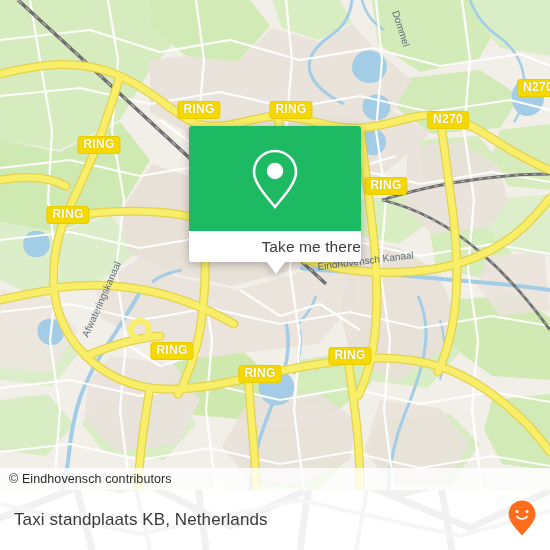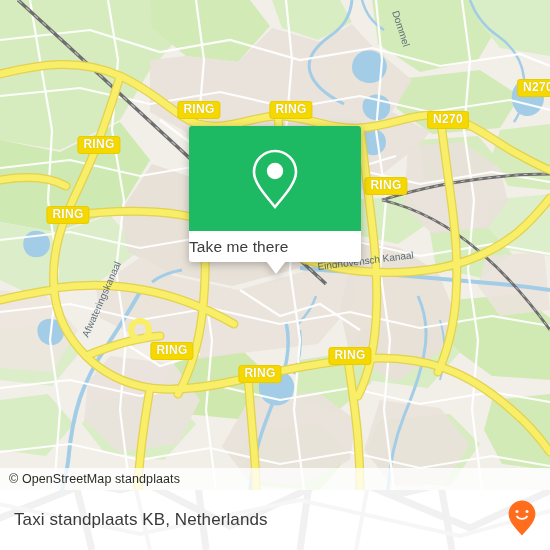--- a/index.html
+++ b/index.html
@@ -32,21 +32,21 @@
   }
   .callout-green{
     position:absolute;left:0;top:0;width:172px;height:105px;
     background:#1eb963;border-radius:3px 3px 0 0;
     display:flex;align-items:center;justify-content:center;
   }
   .callout-green svg{display:block;}
   .callout-foot{
     position:absolute;left:0;top:105px;width:172px;height:31px;
     background:#fff;border-radius:0 0 3px 3px;
-    display:flex;align-items:center;justify-content:flex-start;
+    display:flex;align-items:center;justify-content:flex-end;
   }
   .callout-foot span{
     font-size:15.5px;color:#3d3d3d;letter-spacing:.1px;
   }
   .callout-tail{
     position:absolute;left:77px;top:135px;width:0;height:0;
     border-left:10px solid transparent;
     border-right:10px solid transparent;
     border-top:13px solid #fff;
   }
@@ -248,21 +248,21 @@
         <div style="position: absolute; left: 386px; top: 186px; transform: translate(-50%, -50%); background: rgb(245, 216, 0); color: rgb(255, 255, 255); border: 1.5px solid rgb(230, 204, 0); border-radius: 3px; padding: 1px 5px 2px; font-size: 12px; font-weight: bold; letter-spacing: 0.3px; line-height: 13px; white-space: nowrap; font-family: &quot;Liberation Sans&quot;, &quot;DejaVu Sans&quot;, sans-serif; text-shadow: rgba(0, 0, 0, 0.25) 0px 0px 1px;">RING</div>
         <div style="position: absolute; left: 172px; top: 351px; transform: translate(-50%, -50%); background: rgb(245, 216, 0); color: rgb(255, 255, 255); border: 1.5px solid rgb(230, 204, 0); border-radius: 3px; padding: 1px 5px 2px; font-size: 12px; font-weight: bold; letter-spacing: 0.3px; line-height: 13px; white-space: nowrap; font-family: &quot;Liberation Sans&quot;, &quot;DejaVu Sans&quot;, sans-serif; text-shadow: rgba(0, 0, 0, 0.25) 0px 0px 1px;">RING</div>
         <div style="position: absolute; left: 260px; top: 374px; transform: translate(-50%, -50%); background: rgb(245, 216, 0); color: rgb(255, 255, 255); border: 1.5px solid rgb(230, 204, 0); border-radius: 3px; padding: 1px 5px 2px; font-size: 12px; font-weight: bold; letter-spacing: 0.3px; line-height: 13px; white-space: nowrap; font-family: &quot;Liberation Sans&quot;, &quot;DejaVu Sans&quot;, sans-serif; text-shadow: rgba(0, 0, 0, 0.25) 0px 0px 1px;">RING</div>
         <div style="position: absolute; left: 350px; top: 356px; transform: translate(-50%, -50%); background: rgb(245, 216, 0); color: rgb(255, 255, 255); border: 1.5px solid rgb(230, 204, 0); border-radius: 3px; padding: 1px 5px 2px; font-size: 12px; font-weight: bold; letter-spacing: 0.3px; line-height: 13px; white-space: nowrap; font-family: &quot;Liberation Sans&quot;, &quot;DejaVu Sans&quot;, sans-serif; text-shadow: rgba(0, 0, 0, 0.25) 0px 0px 1px;">RING</div>
         <div style="position: absolute; left: 448px; top: 120px; transform: translate(-50%, -50%); background: rgb(245, 216, 0); color: rgb(255, 255, 255); border: 1.5px solid rgb(230, 204, 0); border-radius: 3px; padding: 1px 5px 2px; font-size: 12px; font-weight: bold; letter-spacing: 0.3px; line-height: 13px; white-space: nowrap; font-family: &quot;Liberation Sans&quot;, &quot;DejaVu Sans&quot;, sans-serif; text-shadow: rgba(0, 0, 0, 0.25) 0px 0px 1px;">N270</div>
         <div style="position: absolute; left: 538px; top: 88px; transform: translate(-50%, -50%); background: rgb(245, 216, 0); color: rgb(255, 255, 255); border: 1.5px solid rgb(230, 204, 0); border-radius: 3px; padding: 1px 5px 2px; font-size: 12px; font-weight: bold; letter-spacing: 0.3px; line-height: 13px; white-space: nowrap; font-family: &quot;Liberation Sans&quot;, &quot;DejaVu Sans&quot;, sans-serif; text-shadow: rgba(0, 0, 0, 0.25) 0px 0px 1px;">N270</div>
       </div>
   </div>
 
   <div class="attrib">
-    <span>© OpenStreetMap standplaats</span>
+    <span>© Eindhovensch contributors</span>
   </div>
 
   <div class="callout">
     <div class="callout-green">
       <span>
         <svg width="50" height="62" viewBox="0 0 50 62" xmlns="http://www.w3.org/2000/svg">
           <path d="M25 3 C13.4 3 4 12.4 4 24 C4 36 18 50 25 59 C32 50 46 36 46 24 C46 12.4 36.6 3 25 3 Z" fill="none" stroke="#ffffff" stroke-width="2.6"></path>
           <circle cx="25" cy="23" r="8.2" fill="#ffffff"></circle>
         </svg>
       </span>

